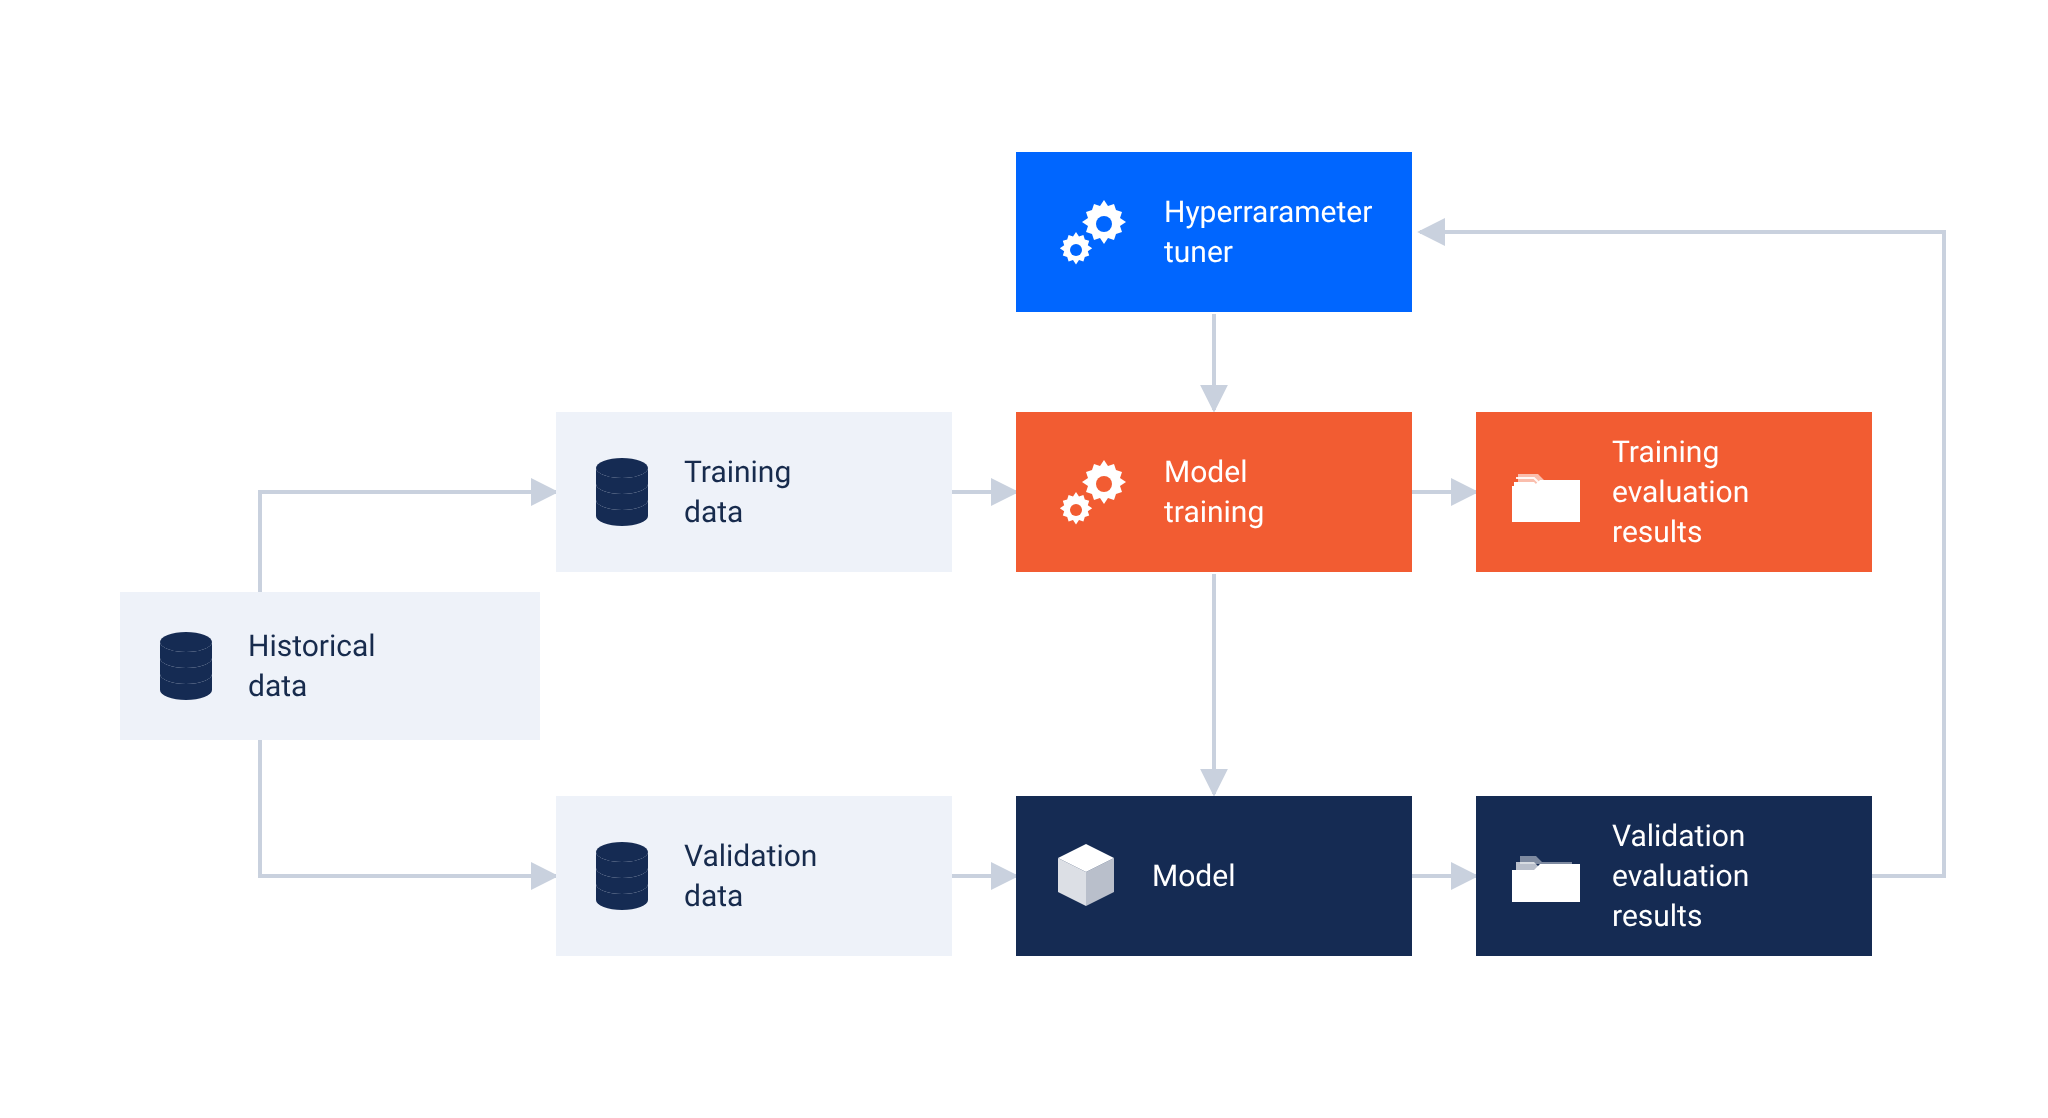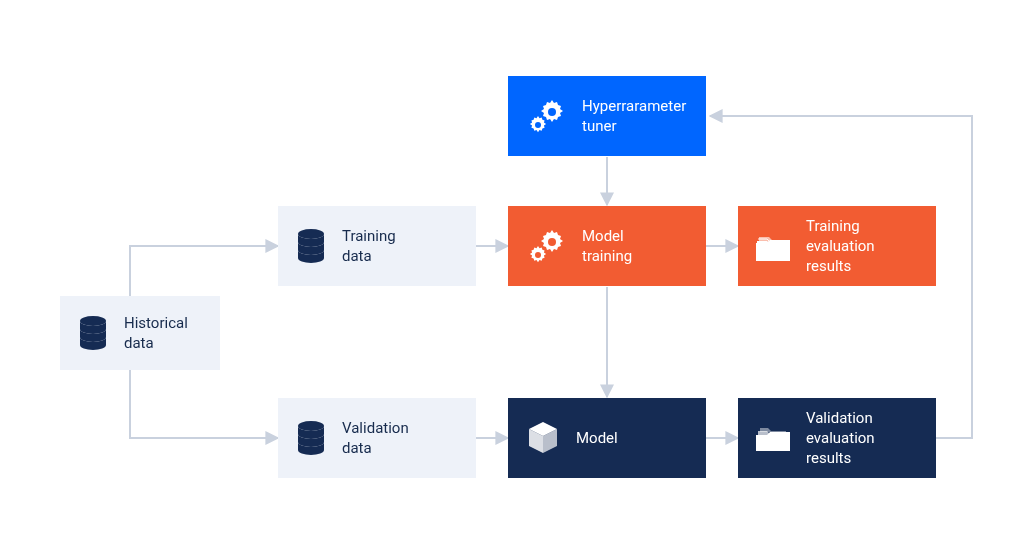--- a/index.html
+++ b/index.html
@@ -37,21 +37,21 @@
 
     <line x1="607" y1="287" x2="607" y2="397" stroke="#c9d1de" stroke-width="2" marker-end="url(#ah)"></line>
 
     <line x1="706" y1="246" x2="738" y2="246" stroke="#c9d1de" stroke-width="2" marker-end="url(#ah)"></line>
 
     <line x1="706" y1="438" x2="738" y2="438" stroke="#c9d1de" stroke-width="2" marker-end="url(#ah)"></line>
 
     <path d="M936,438 L972,438 L972,116 L710,116" fill="none" stroke="#c9d1de" stroke-width="2" marker-end="url(#ah)"></path>
   </svg>
 
-  <div class="node light" style="left:60px;top:296px;width:160px;height:74px;">
+  <div class="node light" style="left:60px;top:296px;width:210px;height:74px;">
     <span class="icon">
       <svg width="30" height="34" viewBox="0 0 30 34">
         <g fill="#152b53">
           <ellipse cx="15" cy="5" rx="13" ry="5"></ellipse>
           <path d="M2,5 v8 a13,5 0 0 0 26,0 v-8 a13,5 0 0 1 -26,0 z"></path>
           <path d="M2,13 v8 a13,5 0 0 0 26,0 v-8 a13,5 0 0 1 -26,0 z"></path>
           <path d="M2,21 v8 a13,5 0 0 0 26,0 v-8 a13,5 0 0 1 -26,0 z"></path>
         </g>
       </svg>
     </span>

